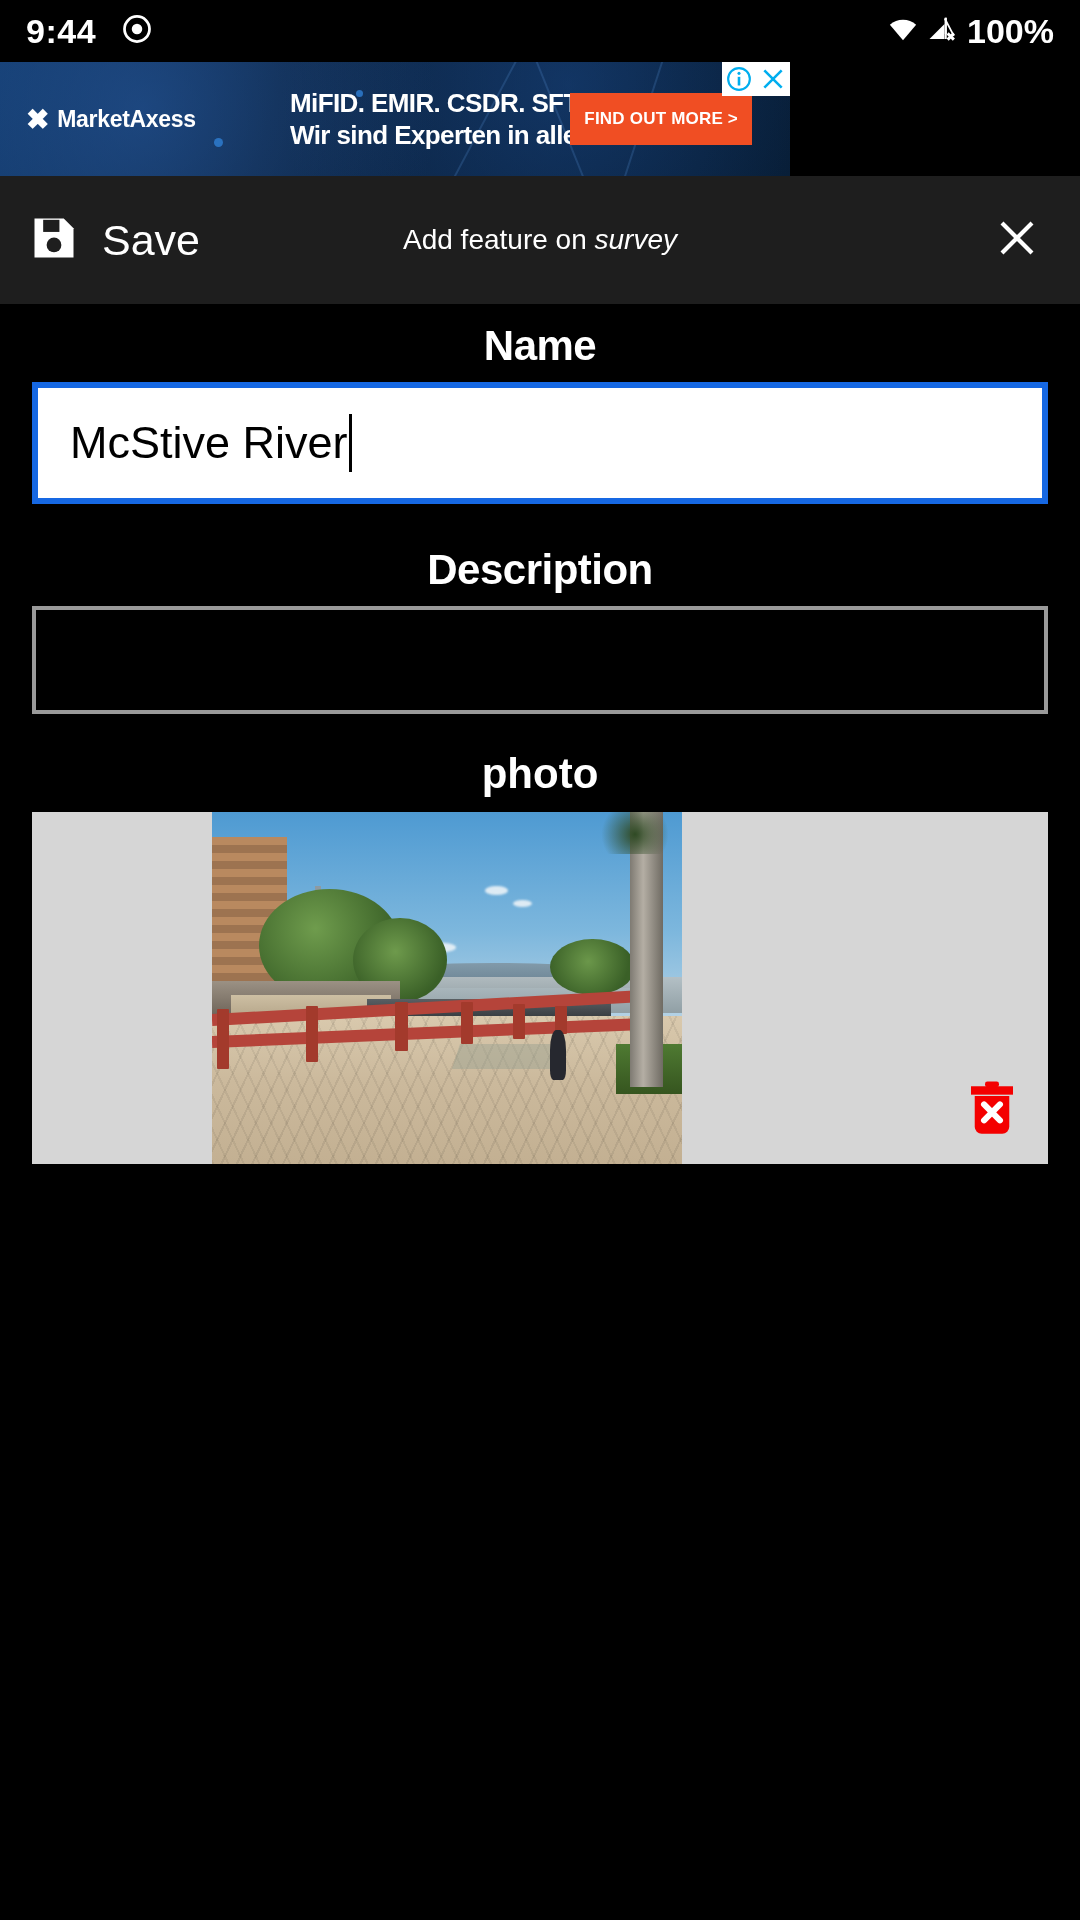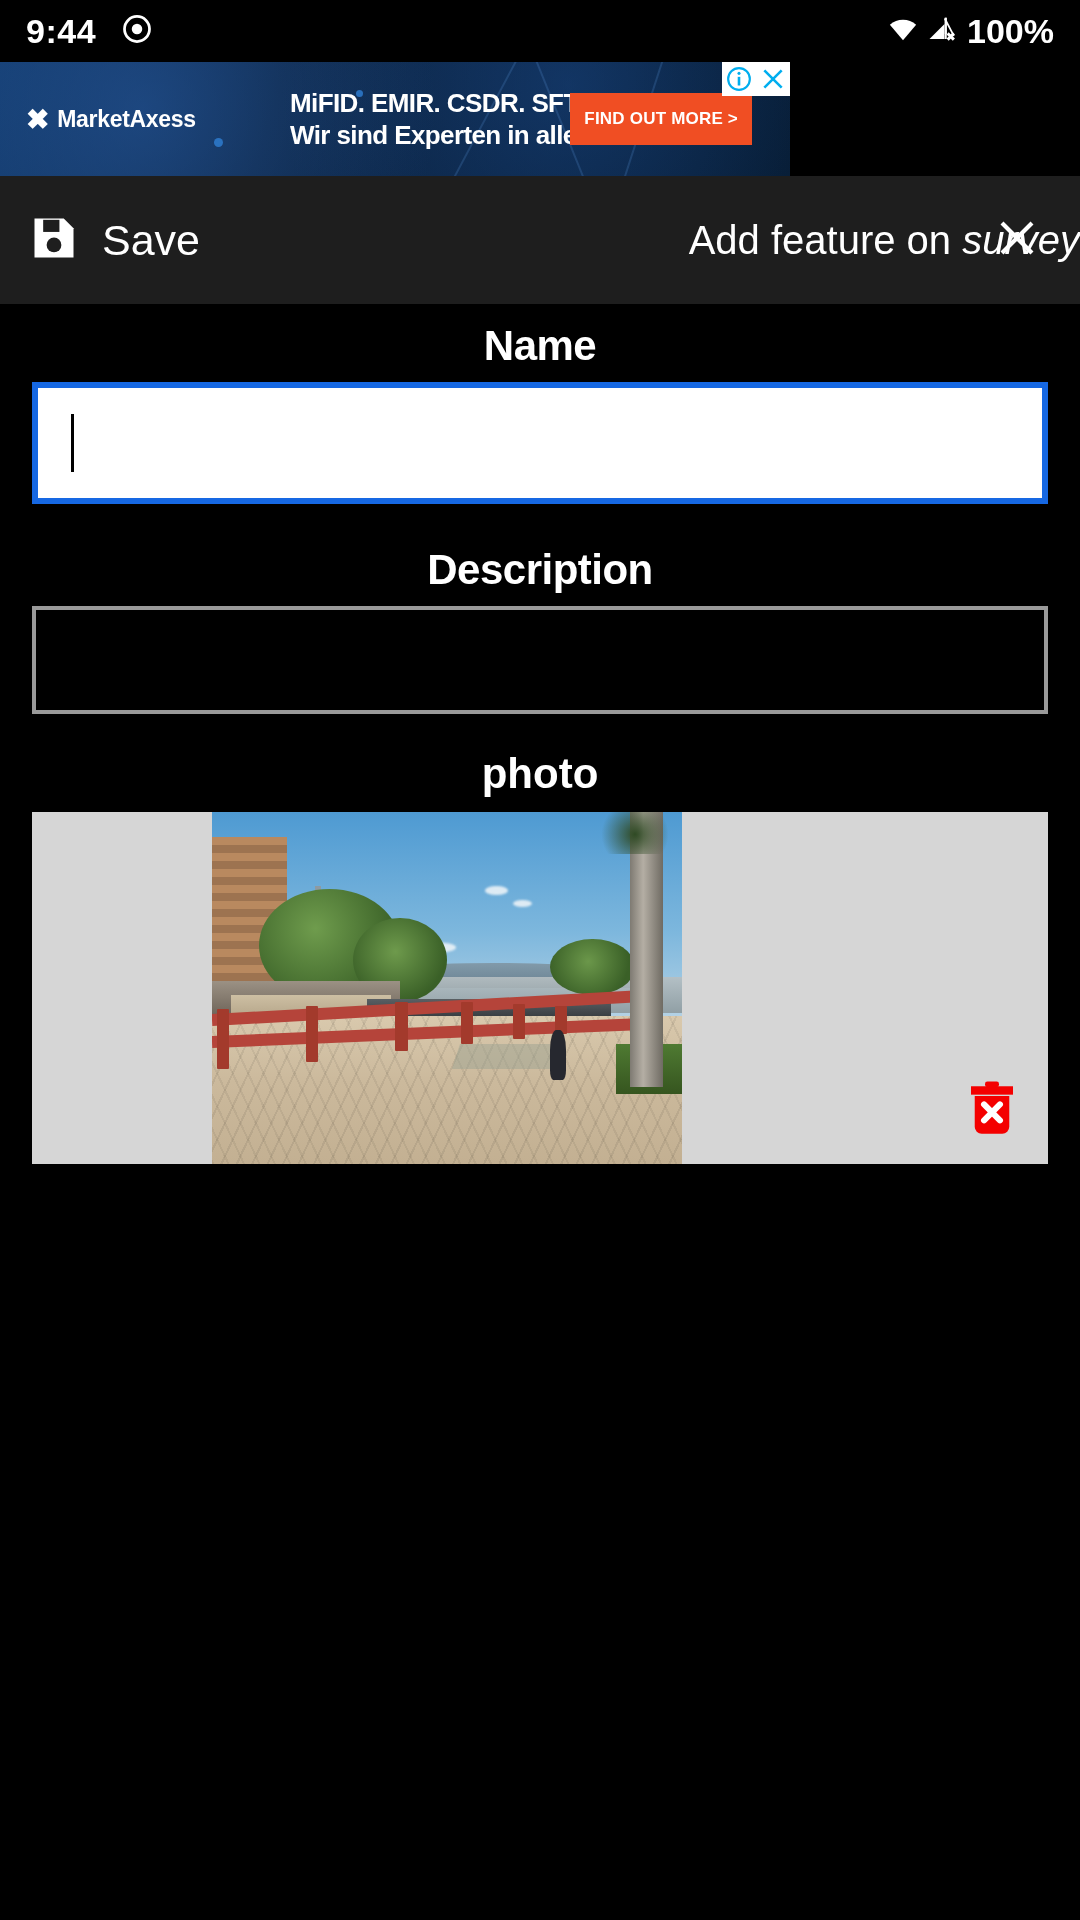--- a/index.html
+++ b/index.html
@@ -62,22 +62,22 @@
   .ad-ctl svg { display: block; }
 
   
   .toolbar {
     height: 128px; background: #1e1e1e; display: flex; align-items: center;
     padding: 0 28px; color: #fff; position: relative;
   }
   .save-btn { display: flex; align-items: center; gap: 22px; }
   .save-label { font-size: 43px; font-weight: 400; }
   .toolbar-title {
-    position: absolute; left: 0; right: 0; text-align: right;
-    font-size: 40px; pointer-events: none;
+    position: absolute; left: 0; right: 0; text-align: center;
+    font-size: 28px; pointer-events: none;
   }
   .toolbar-title .survey { font-style: italic; }
   .close-btn {
     margin-left: auto; width: 70px; height: 70px;
     display: flex; align-items: center; justify-content: center;
   }
 
   
   .form { padding: 18px 32px 0 32px; text-align: center; }
   .field-label {
@@ -288,20 +288,21 @@
           <path d="M4.5 4.5 L19.5 19.5 M19.5 4.5 L4.5 19.5" stroke="#fff" stroke-width="2.1" fill="none"></path>
         </svg>
       </span>
     </div>
   </div>
 
   <div class="form">
 
     <div class="field-label">Name</div>
     <div class="name-input">
+      <span class="name-value">McStive River</span>
         <span class="caret"></span>
     </div>
 
     <div class="gap"></div>
 
     <div class="field-label soft">Description</div>
     <div class="desc-input">
       <span></span>
     </div>
 

